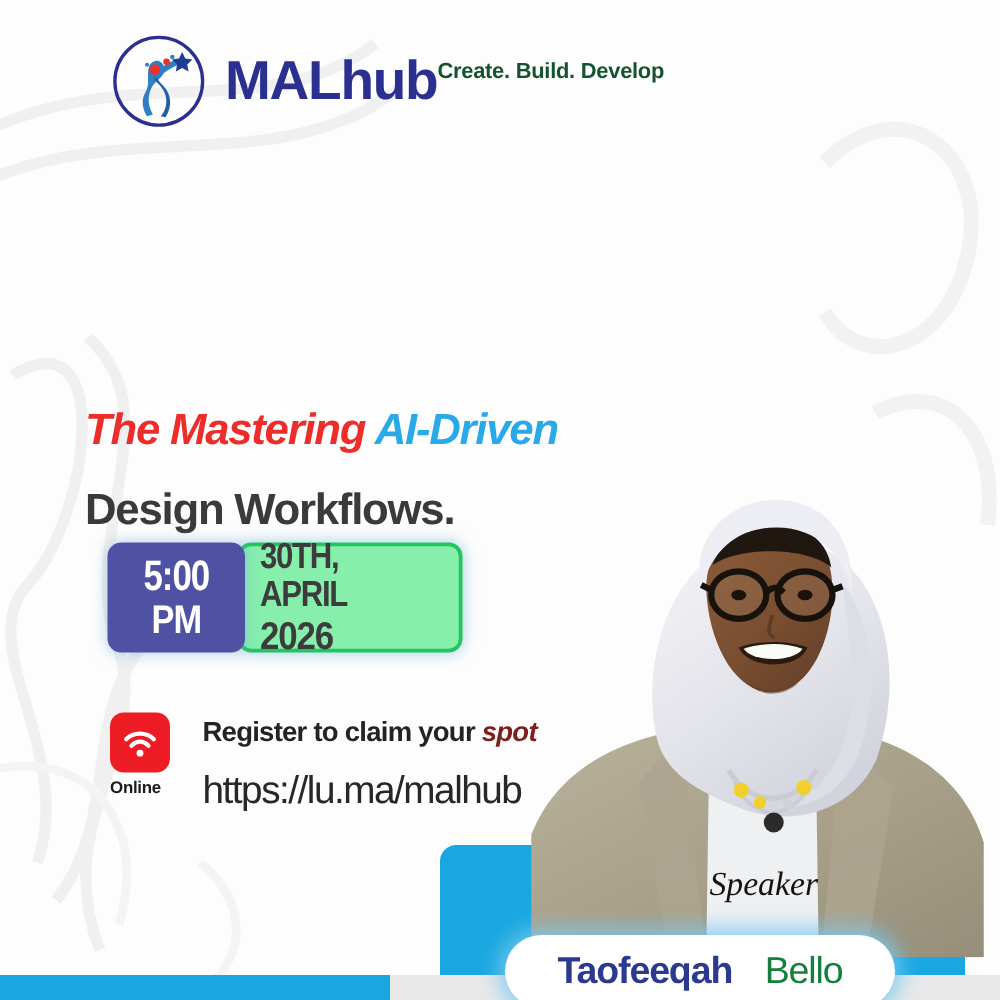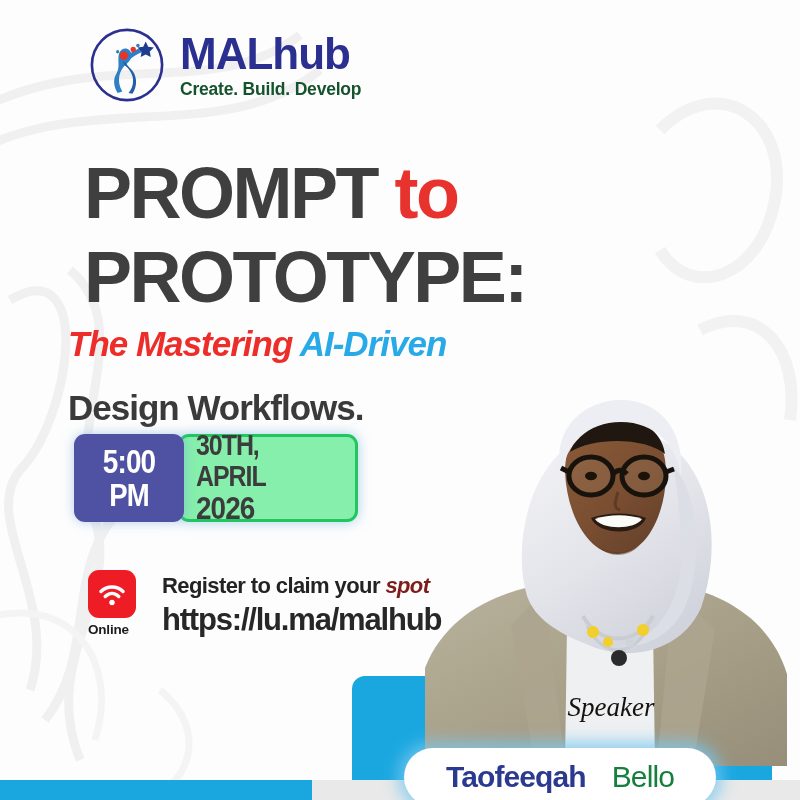--- a/index.html
+++ b/index.html
@@ -24,21 +24,21 @@
     pointer-events:none;
   }
 
   
   #logo-block {
     position:absolute; left:88px; top:26px;
     display:flex; align-items:center; gap:14px;
     z-index:5;
   }
   #logo-mark { width:78px; height:78px; display:block; }
-  #logo-words { display:flex; flex-direction:column; line-height:1; }
+  #logo-words { display:flex; flex-direction:row; line-height:1; }
   #logo-name {
     font-size:44px; font-weight:bold; letter-spacing:-1px;
     color:#2b3090;
   }
   #logo-tagline {
     font-size:17.5px; font-weight:bold; color:#14532d;
     letter-spacing:-0.2px; margin-top:5px; text-align:right;
   }
 
   
@@ -58,21 +58,21 @@
   .sub-line-1 .s-red { color:#ec2d2a; }
   .sub-line-1 .s-blue { color:#28a9e8; }
   .sub-line-2 {
     font-size:35px; font-weight:bold; color:#3a3a3a;
     letter-spacing:-1px; line-height:1.25; margin-top:20px;
     white-space:nowrap;
   }
 
   
   #when-row {
-    position:absolute; left:74px; top:434px;
+    position:absolute; left:86px; top:434px;
     display:flex; align-items:stretch; z-index:7;
   }
   #time-box {
     width:110px; height:88px;
     background:#4f52a3;
     border-radius:11px;
     display:flex; flex-direction:column;
     align-items:center; justify-content:center;
     color:#ffffff;
     box-shadow:0 0 12px rgba(120,170,220,.55);
@@ -125,21 +125,21 @@
     margin-top:4px; letter-spacing:-0.2px;
   }
   #register-text { padding-top:3px; }
   #register-line {
     font-size:22px; font-weight:bold; color:#232323;
     letter-spacing:-0.6px; white-space:nowrap;
   }
   #register-line .spot { color:#7f1d1d; font-style:italic; font-weight:bold; }
   #register-url {
     font-size:31px; color:#272727; letter-spacing:-1.2px;
-    line-height:1.2; margin-top:2px; white-space:nowrap;font-weight:bold;
+    line-height:1.2; margin-top:14px; white-space:nowrap;
   }
 
   
   #blue-panel {
     position:absolute; left:352px; top:676px;
     width:420px; height:124px;
     background:#1aa7e0;
     border-radius:13px 13px 0 0;
     z-index:2;
   }
@@ -227,27 +227,20 @@
       <circle cx="58" cy="30" r="3.4" fill="#ea3323"></circle>
       <circle cx="64" cy="25" r="2.3" fill="#2e7fc4"></circle>
       <circle cx="38" cy="33" r="2.1" fill="#2e7fc4"></circle>
     </svg>
     <div id="logo-words">
       <div id="logo-name">MALhub</div>
       <div id="logo-tagline">Create. Build. Develop</div>
     </div>
   </div>
 
-  <div id="headline">
-    <div class="head-line">
-      <span>PROMPT</span>
-      <span class="accent-red">to</span>
-    </div>
-    <div class="head-line">PROTOTYPE:</div>
-  </div>
 
   <div id="subtitle">
     <div class="sub-line-1">
       <span class="s-red">The Mastering</span>
       <span class="s-blue">AI-Driven</span>
     </div>
     <div class="sub-line-2">Design Workflows.</div>
   </div>
 
   <div id="when-row">

